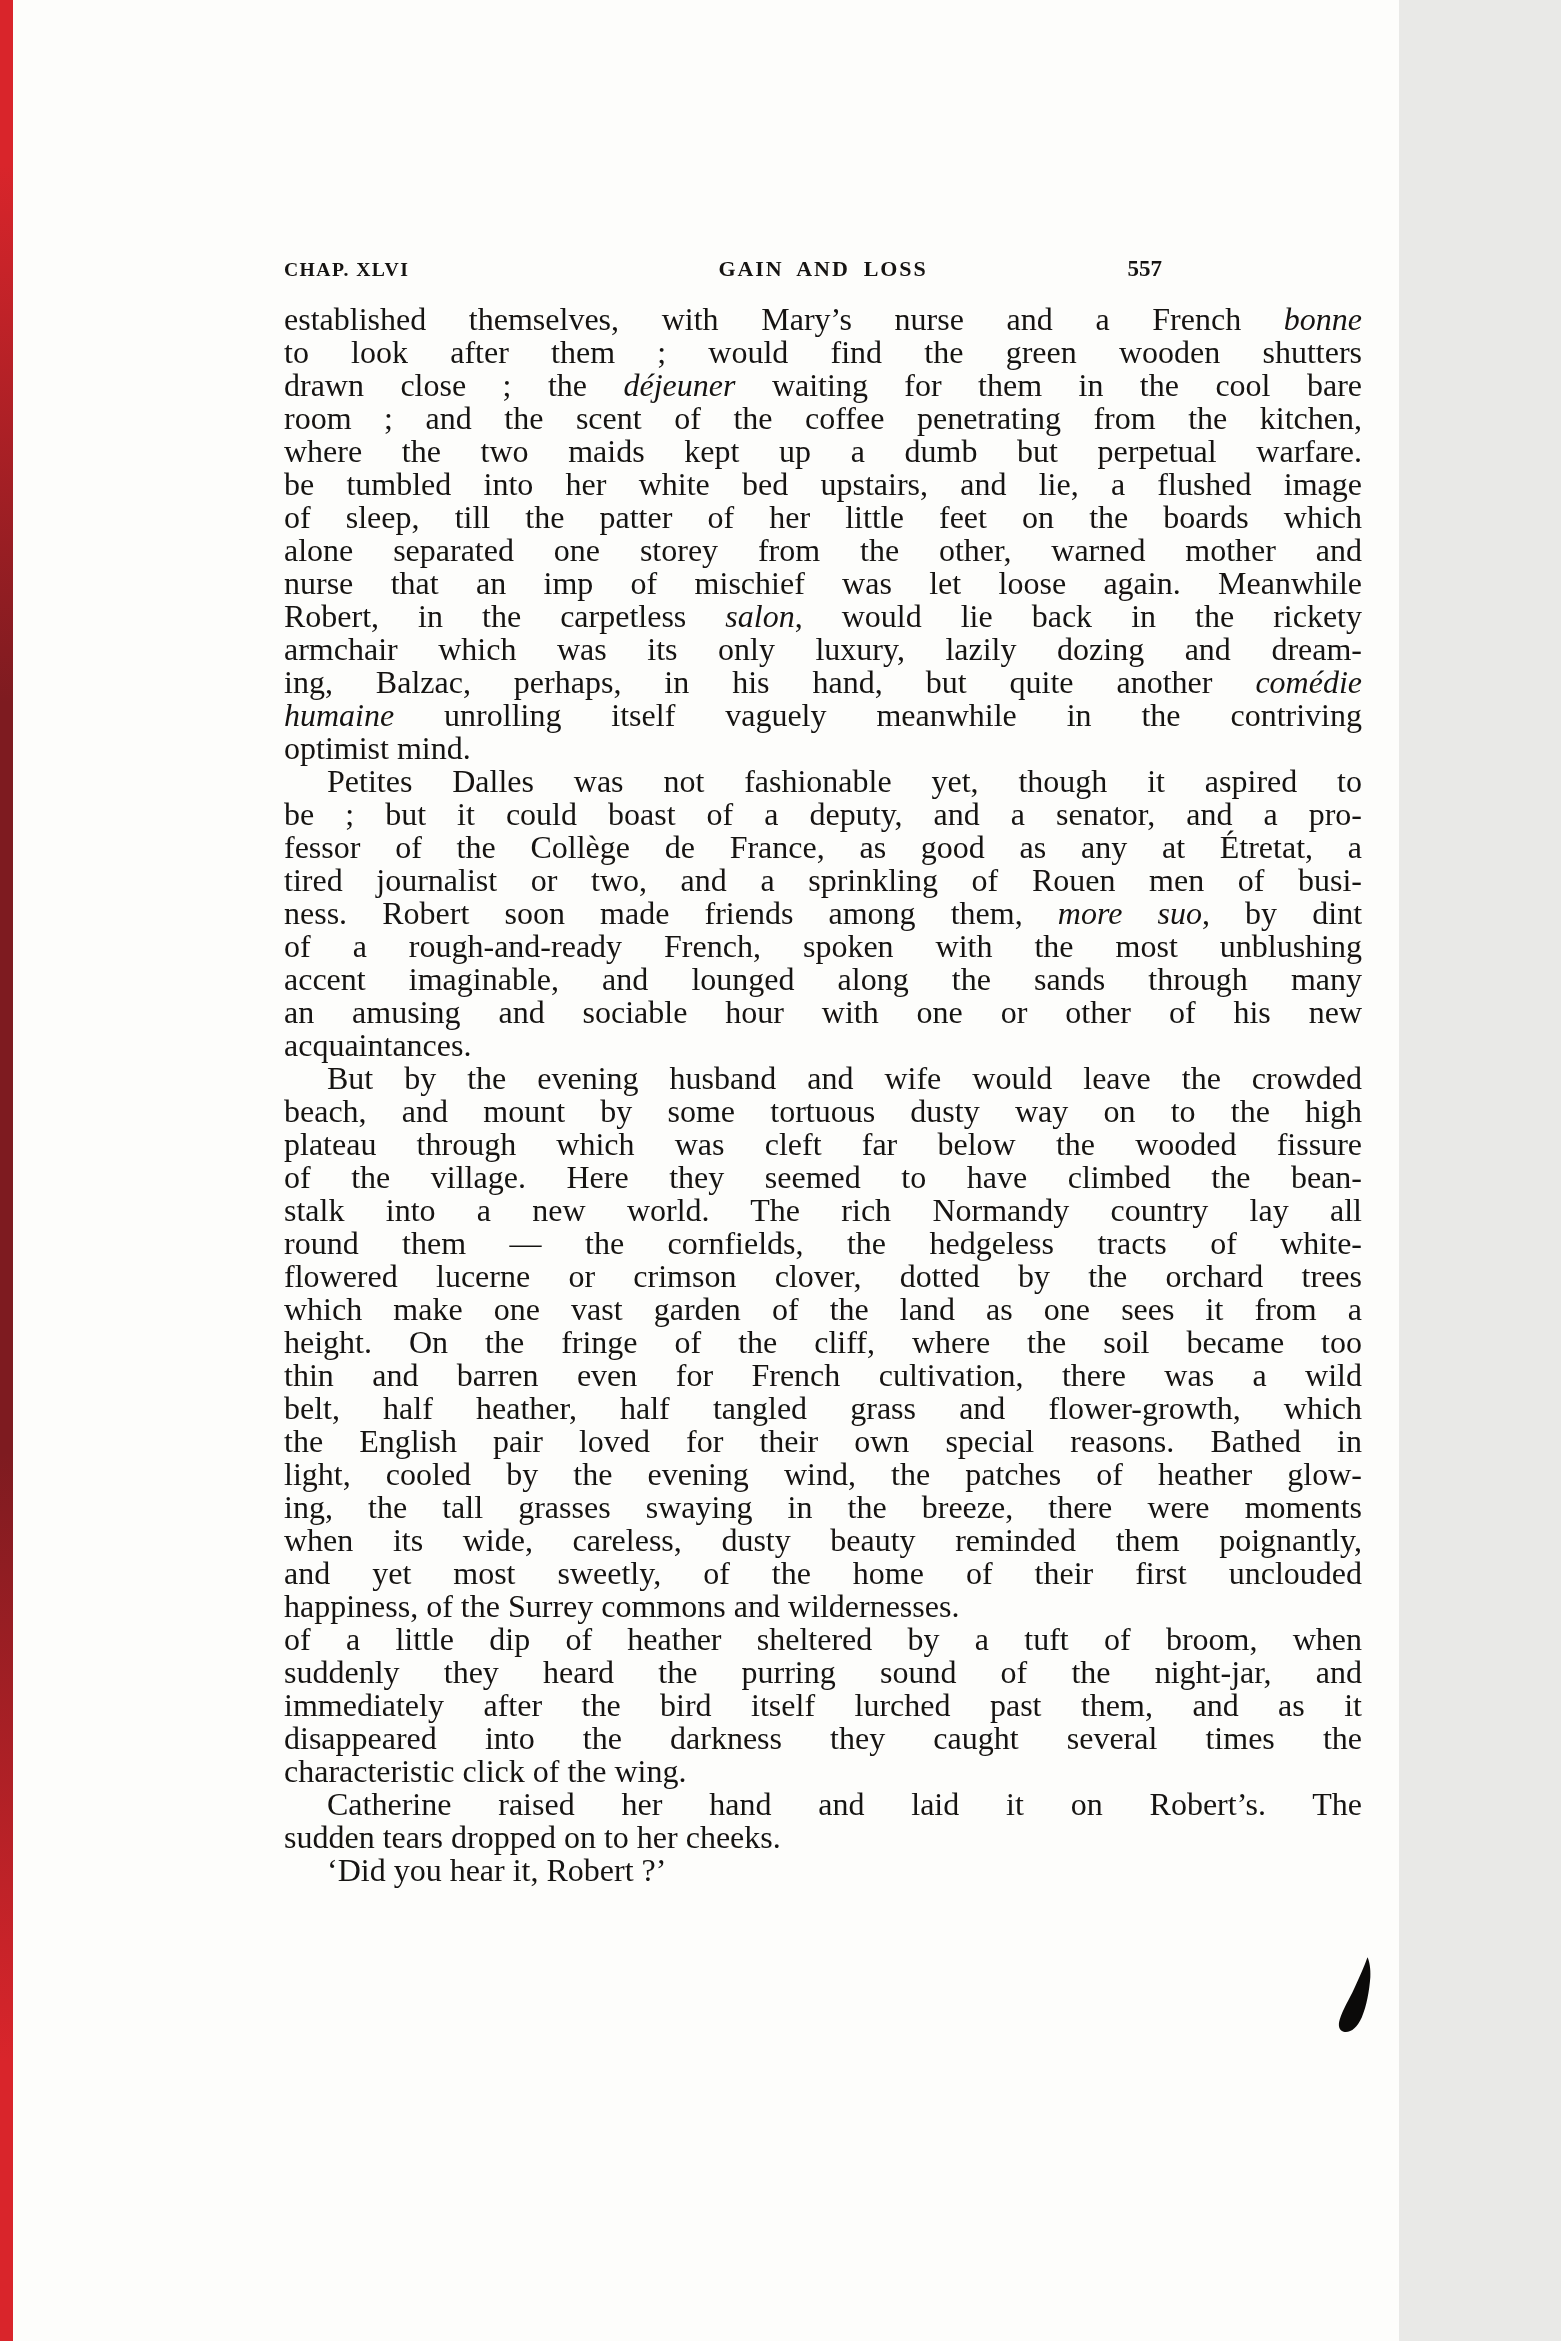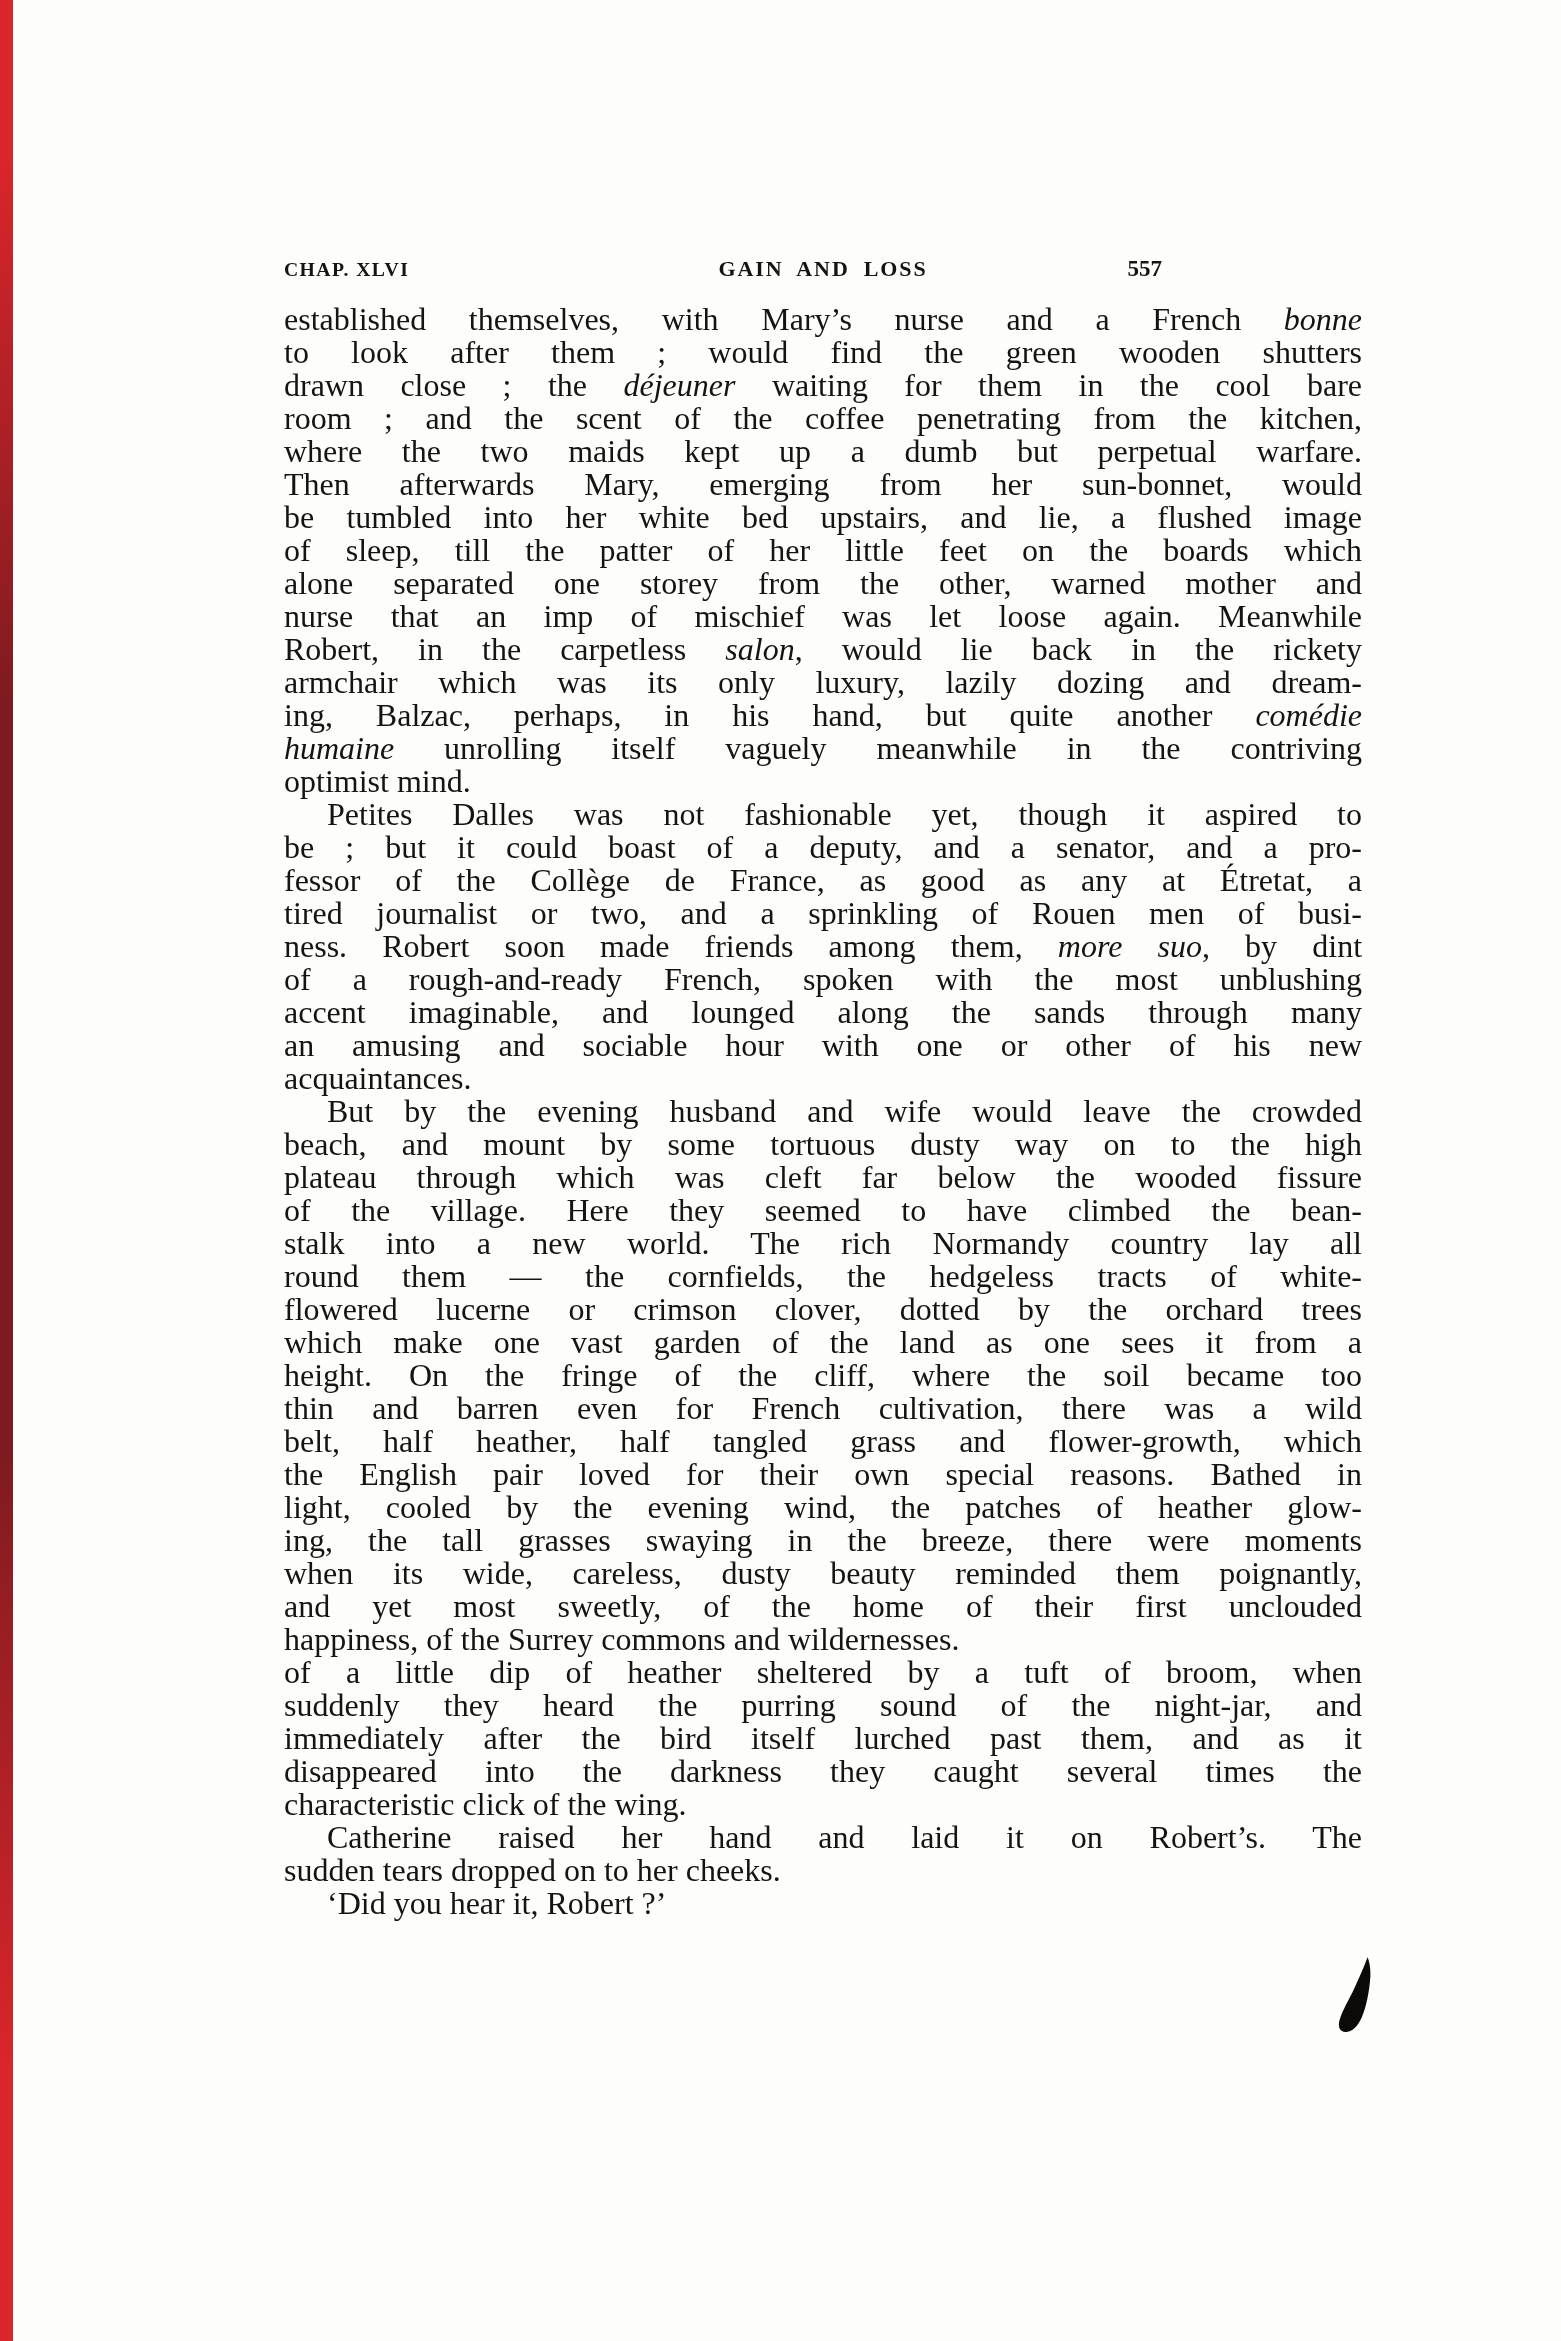--- a/index.html
+++ b/index.html
@@ -1,18 +1,18 @@
 <!DOCTYPE html>
 <html style="font-size:7.7px"><head>
 <meta charset="utf-8">
 <style>
   html, body { margin: 0; padding: 0; background: #e9e9e7; }
   .page {
     position: relative;
-    width: 1561px;
+    width: 1399px;
     height: 2342px;
     background: #fdfdfb;
     overflow: hidden;
     font-family: "Liberation Serif", "DejaVu Serif", serif;
     color: #161412;
   }
   .scan-edge {
     position: absolute;
     left: 0; top: 0;
     width: 12.5px; height: 100%;
@@ -83,21 +83,20 @@
       <span class="pagenum">557</span>
     </div>
 
     <div class="body-text">
         <div class="para">
           <div class="line"><span>established themselves, with Mary’s nurse and a French </span><i>bonne</i></div>
           <div class="line"><span>to look after them ; would find the green wooden shutters</span></div>
           <div class="line"><span>drawn close ; the </span><i>déjeuner</i><span> waiting for them in the cool bare</span></div>
           <div class="line"><span>room ; and the scent of the coffee penetrating from the kitchen,</span></div>
           <div class="line"><span>where the two maids kept up a dumb but perpetual warfare.</span></div>
-          <div class="line"><span>Then afterwards Mary, emerging from her sun-bonnet, would</span></div>
           <div class="line"><span>be tumbled into her white bed upstairs, and lie, a flushed image</span></div>
           <div class="line"><span>of sleep, till the patter of her little feet on the boards which</span></div>
           <div class="line"><span>alone separated one storey from the other, warned mother and</span></div>
           <div class="line"><span>nurse that an imp of mischief was let loose again.  Meanwhile</span></div>
           <div class="line"><span>Robert, in the carpetless </span><i>salon</i><span>, would lie back in the rickety</span></div>
           <div class="line"><span>armchair which was its only luxury, lazily dozing and dream-</span></div>
           <div class="line"><span>ing, Balzac, perhaps, in his hand, but quite another </span><i>comédie</i></div>
           <div class="line"><i>humaine</i><span> unrolling itself vaguely meanwhile in the contriving</span></div>
           <div class="line last"><span>optimist mind.</span></div>
         </div>

